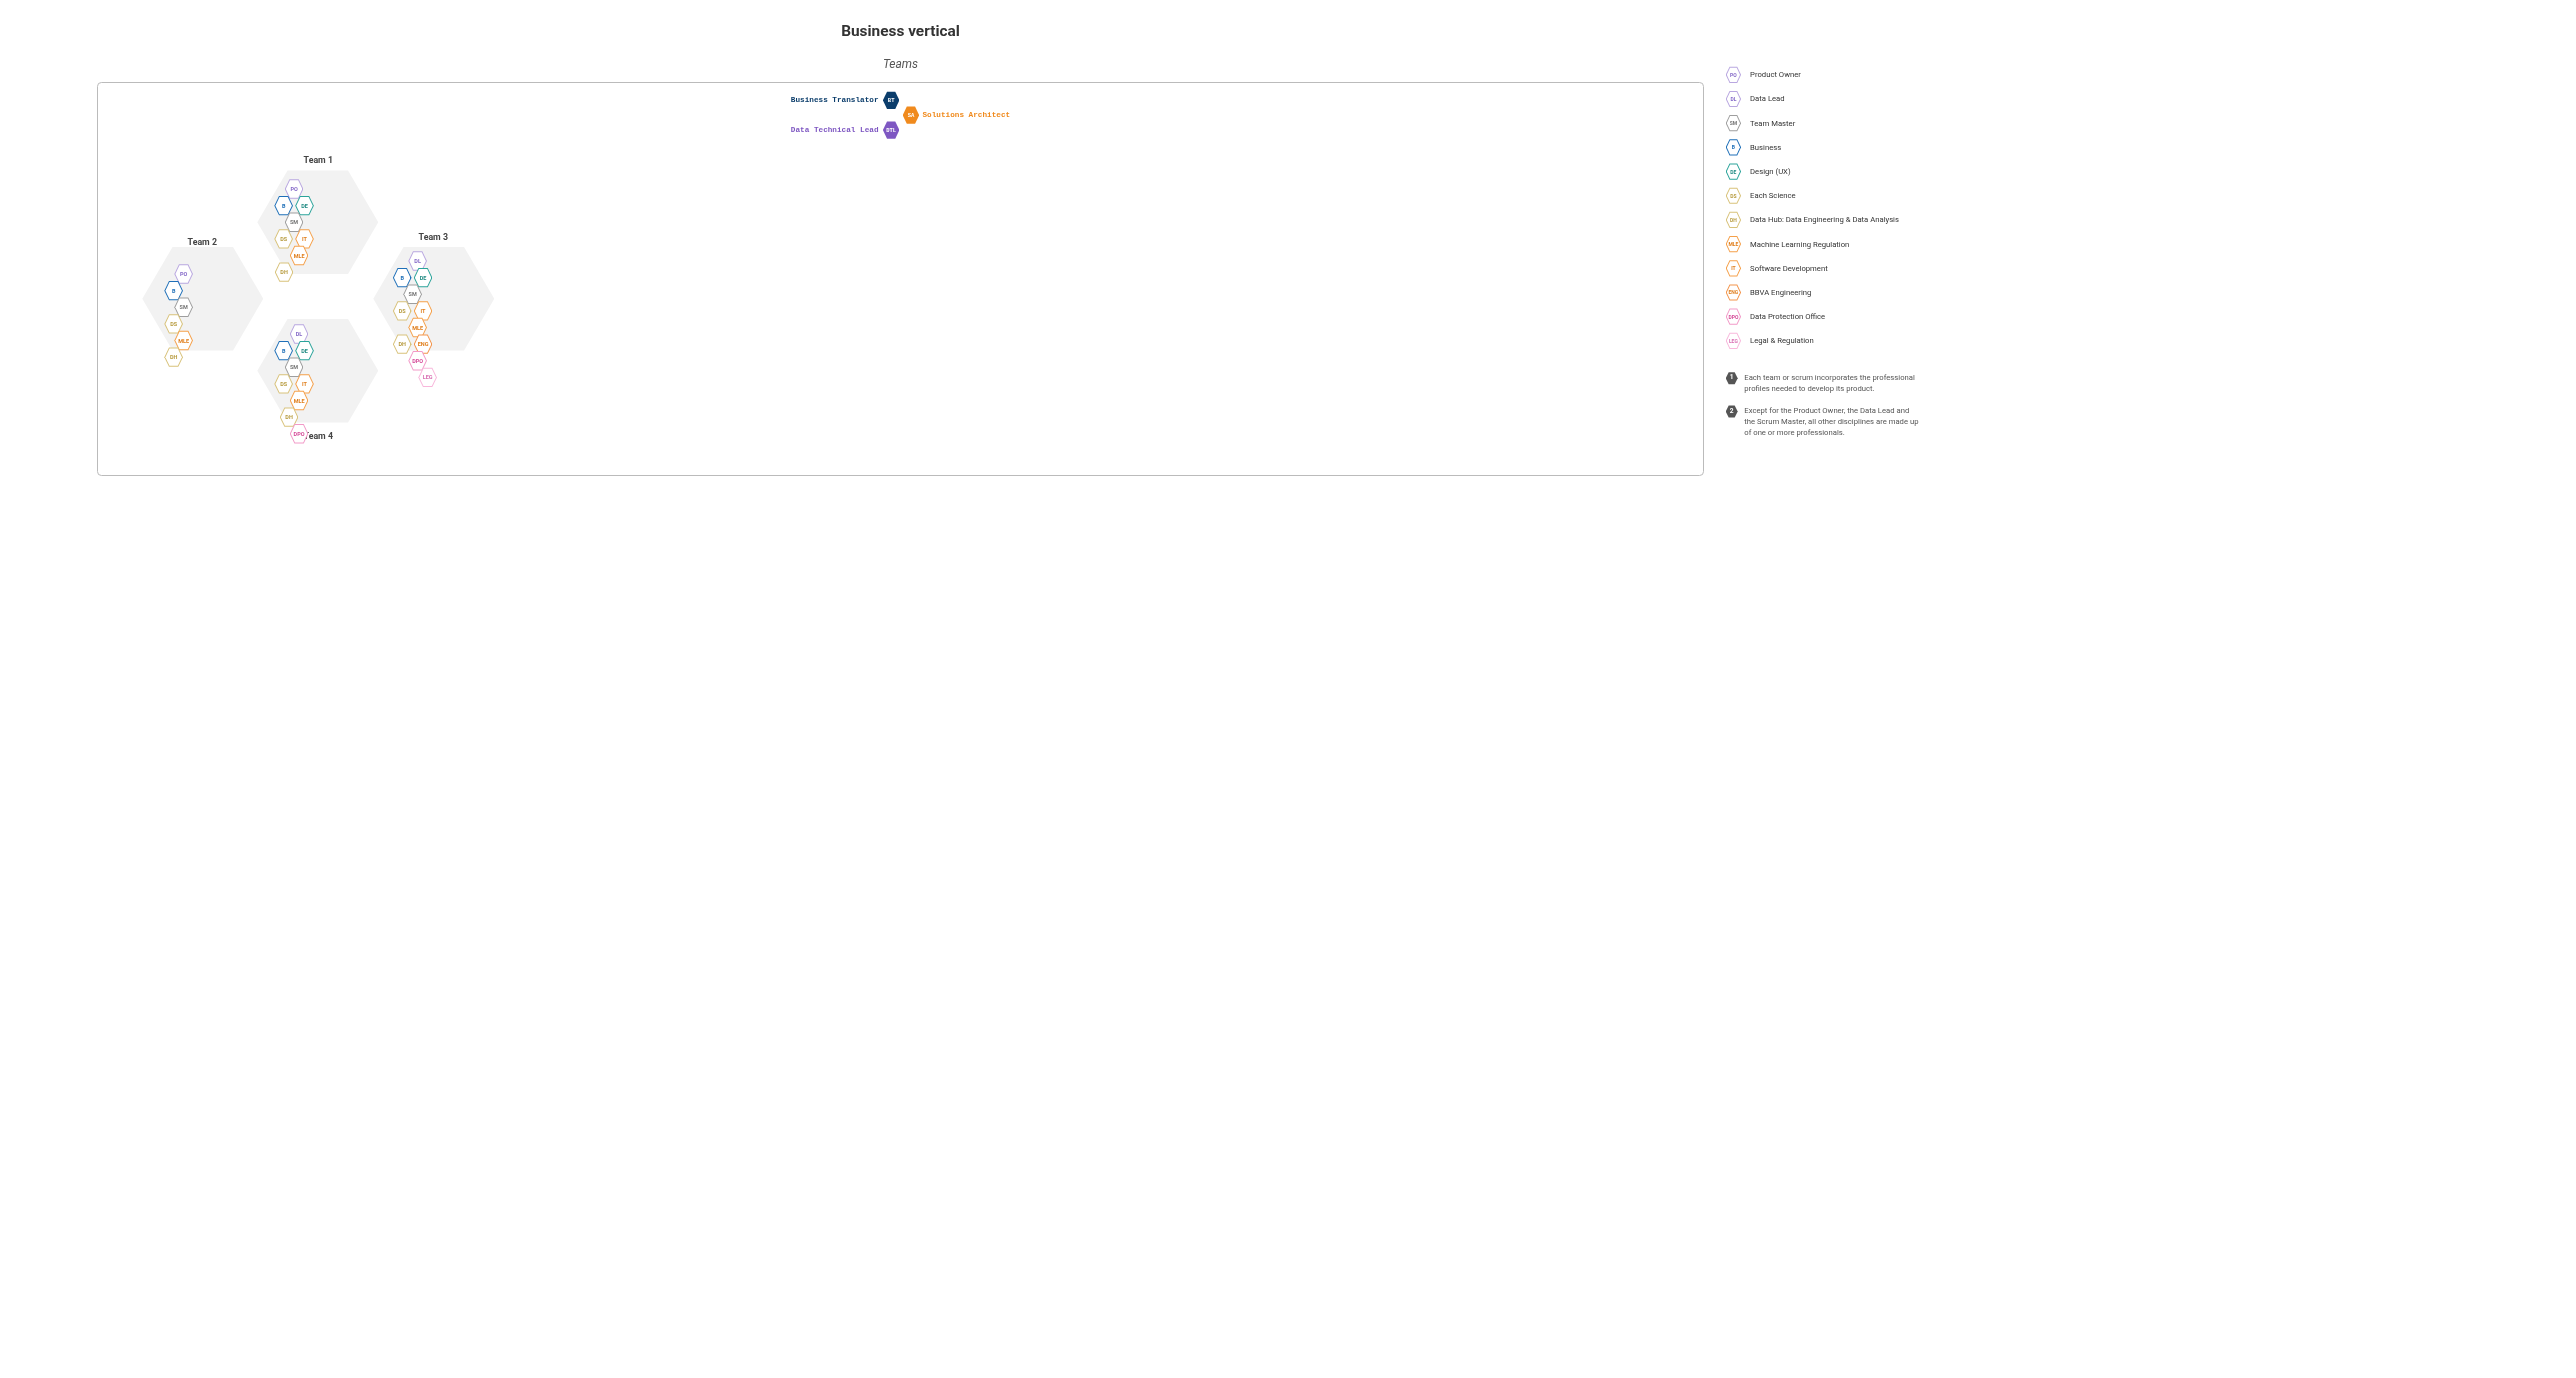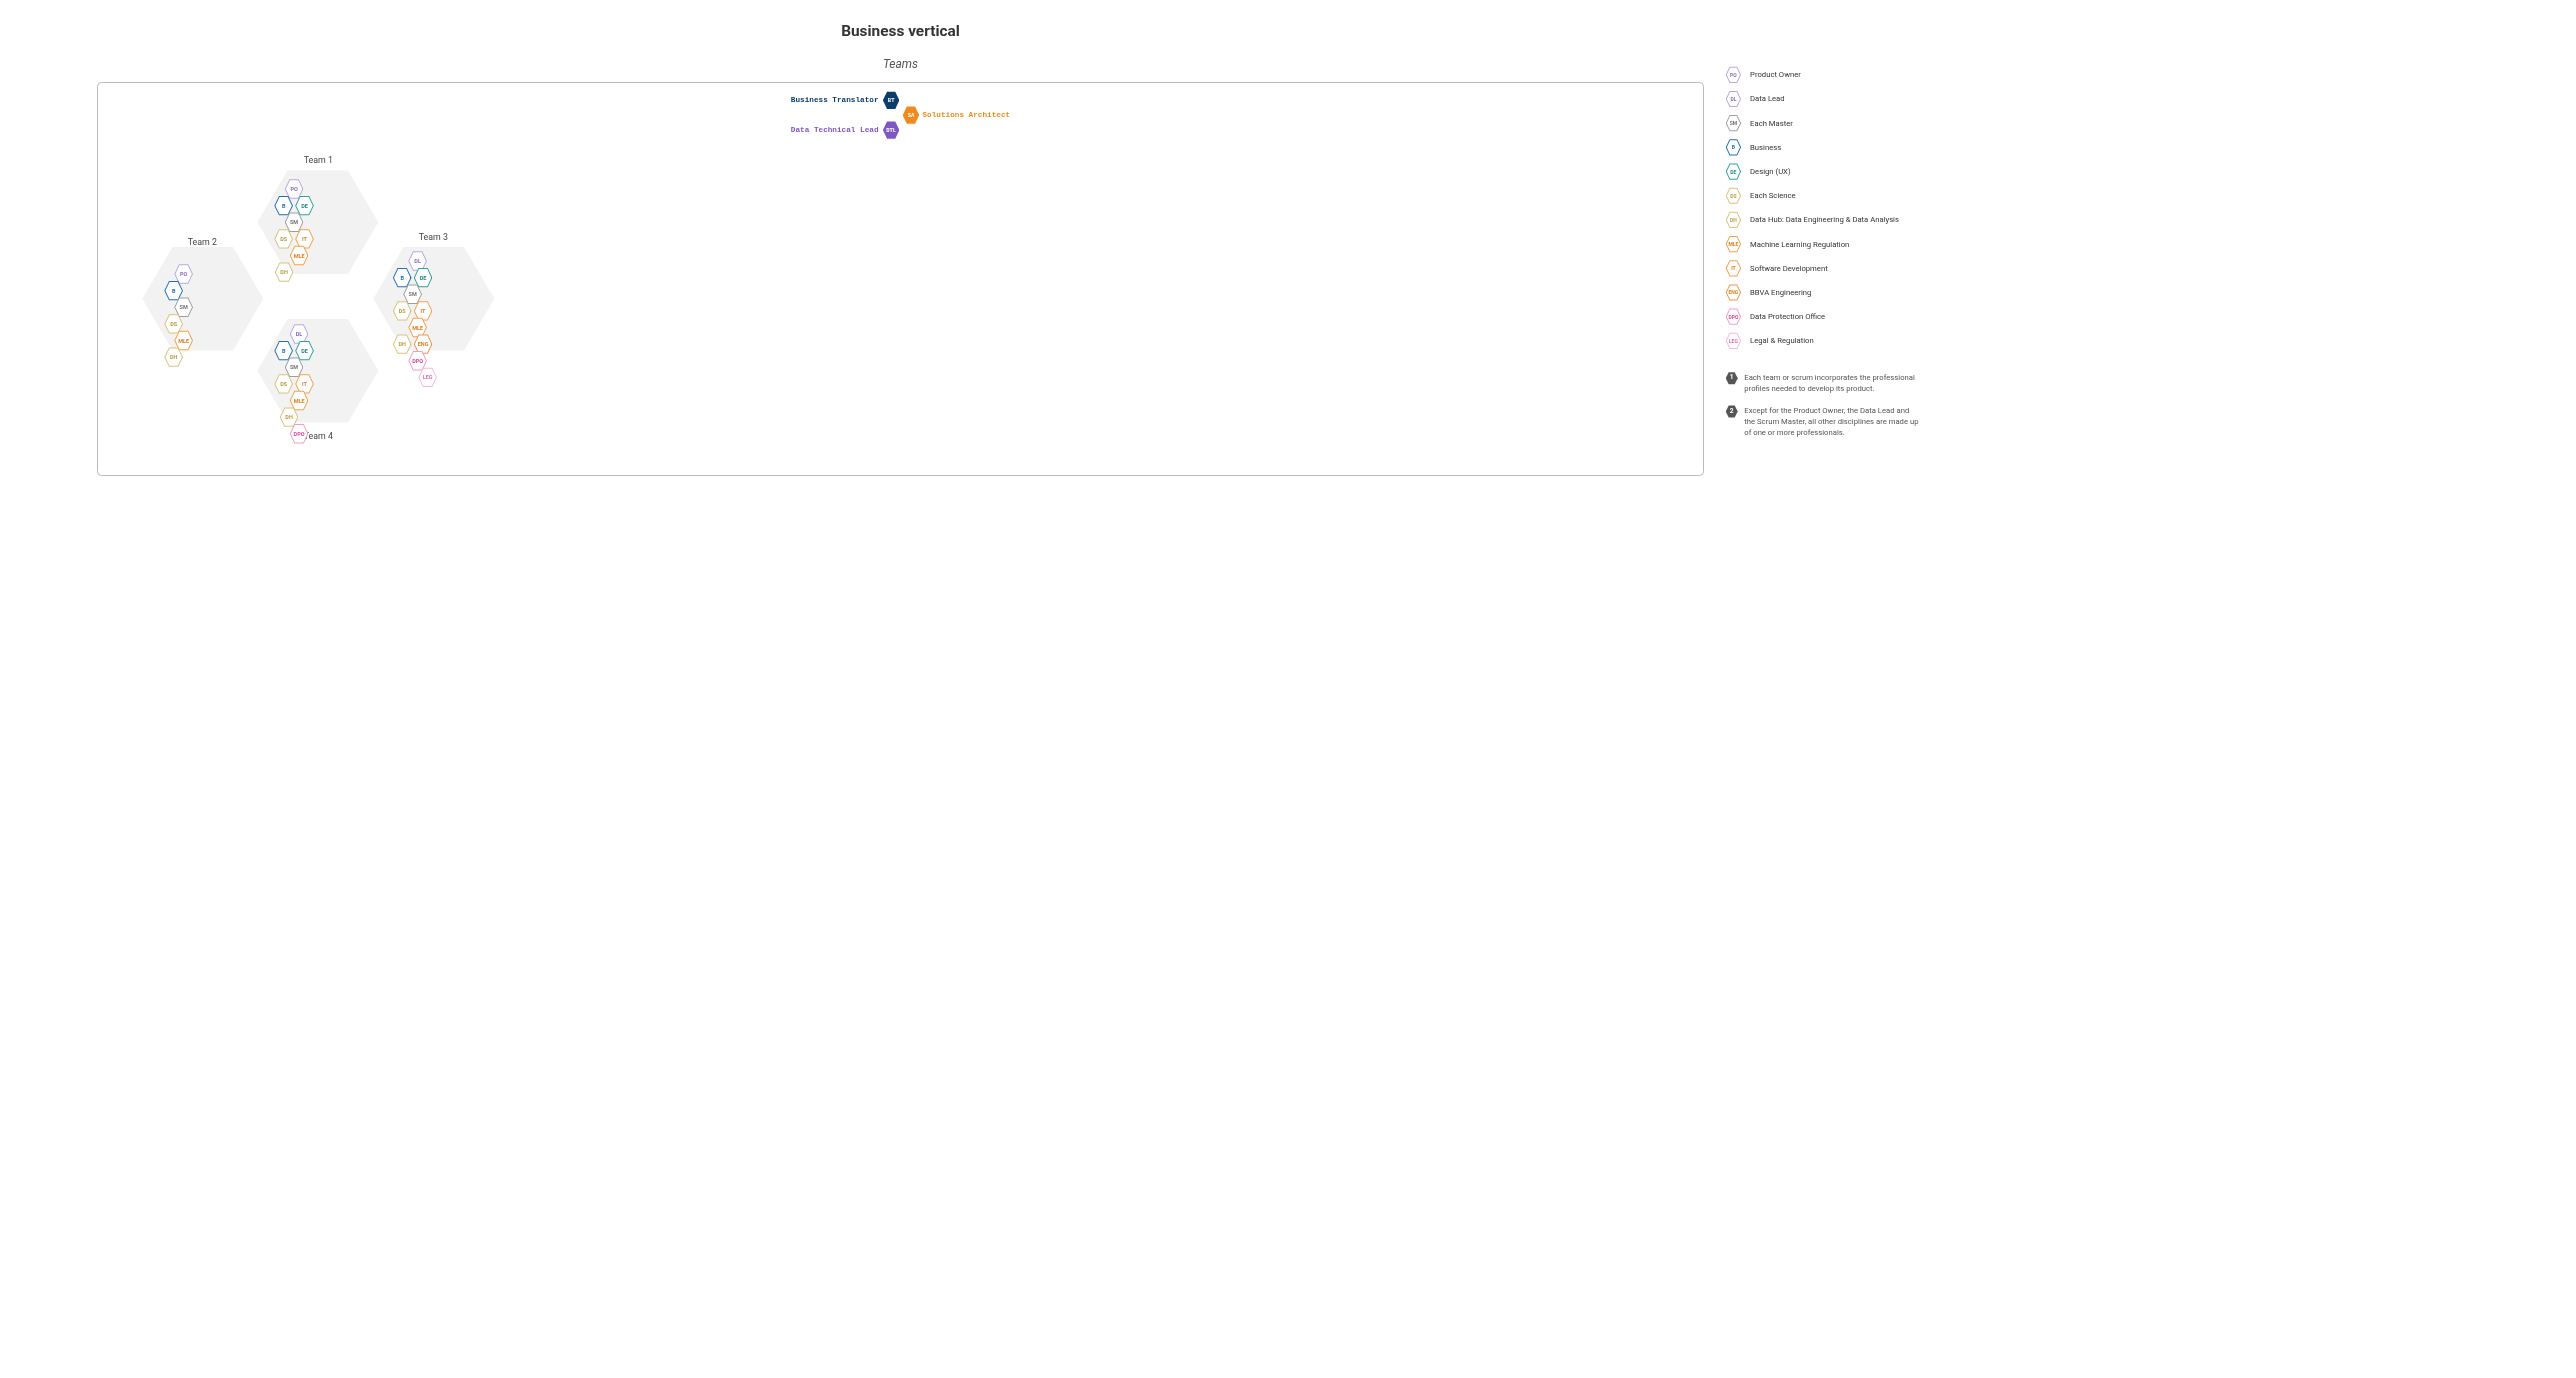--- a/index.html
+++ b/index.html
@@ -61,21 +61,21 @@
   .legend .hex { width:15.4px; height:17.6px; font-size:5px;}
 
   
   .teams-area { position: relative; height: 308px; }
   .bighex {
     position: absolute;
     width: 121px; height: 110px;
     background: #f2f2f2;
     clip-path: polygon(25% 3%, 75% 3%, 100% 50%, 75% 97%, 25% 97%, 0% 50%);
   }
-  .team-label { position:absolute; font-weight:400; font-size:8.8px; color:#444; text-align:center; width:66px;}
+  .team-label { position:absolute; font-weight:700; font-size:8.8px; color:#444; text-align:center; width:66px;}
   .cluster { position:absolute; display:flex; flex-direction:column; align-items:center; gap:0px; }
   .crow { display:flex; gap:2.2px; margin-top:-2.2px; margin-bottom:-2.2px;}
 
   
   .cluster .hex { width:18.7px; height:21px; font-size:5.5px;}
 
   
   .right-col { flex: 0 0 30%; padding-top:44px;}
   .legend { display:flex; flex-direction:column; gap:6.6px; margin-bottom:22px;}
   .legend-row { display:flex; align-items:center; gap:9px; }
@@ -332,21 +332,21 @@
         <div class="legend-row">
           <div class="hex c-lav">
             <span>DL</span>
           </div>
           <span class="lname">Data Lead</span>
         </div>
         <div class="legend-row">
           <div class="hex c-grey">
             <span>SM</span>
           </div>
-          <span class="lname">Each Master</span>
+          <span class="lname">Team Master</span>
         </div>
         <div class="legend-row">
           <div class="hex c-blue">
             <span>B</span>
           </div>
           <span class="lname">Business</span>
         </div>
         <div class="legend-row">
           <div class="hex c-teal">
             <span>DE</span>

